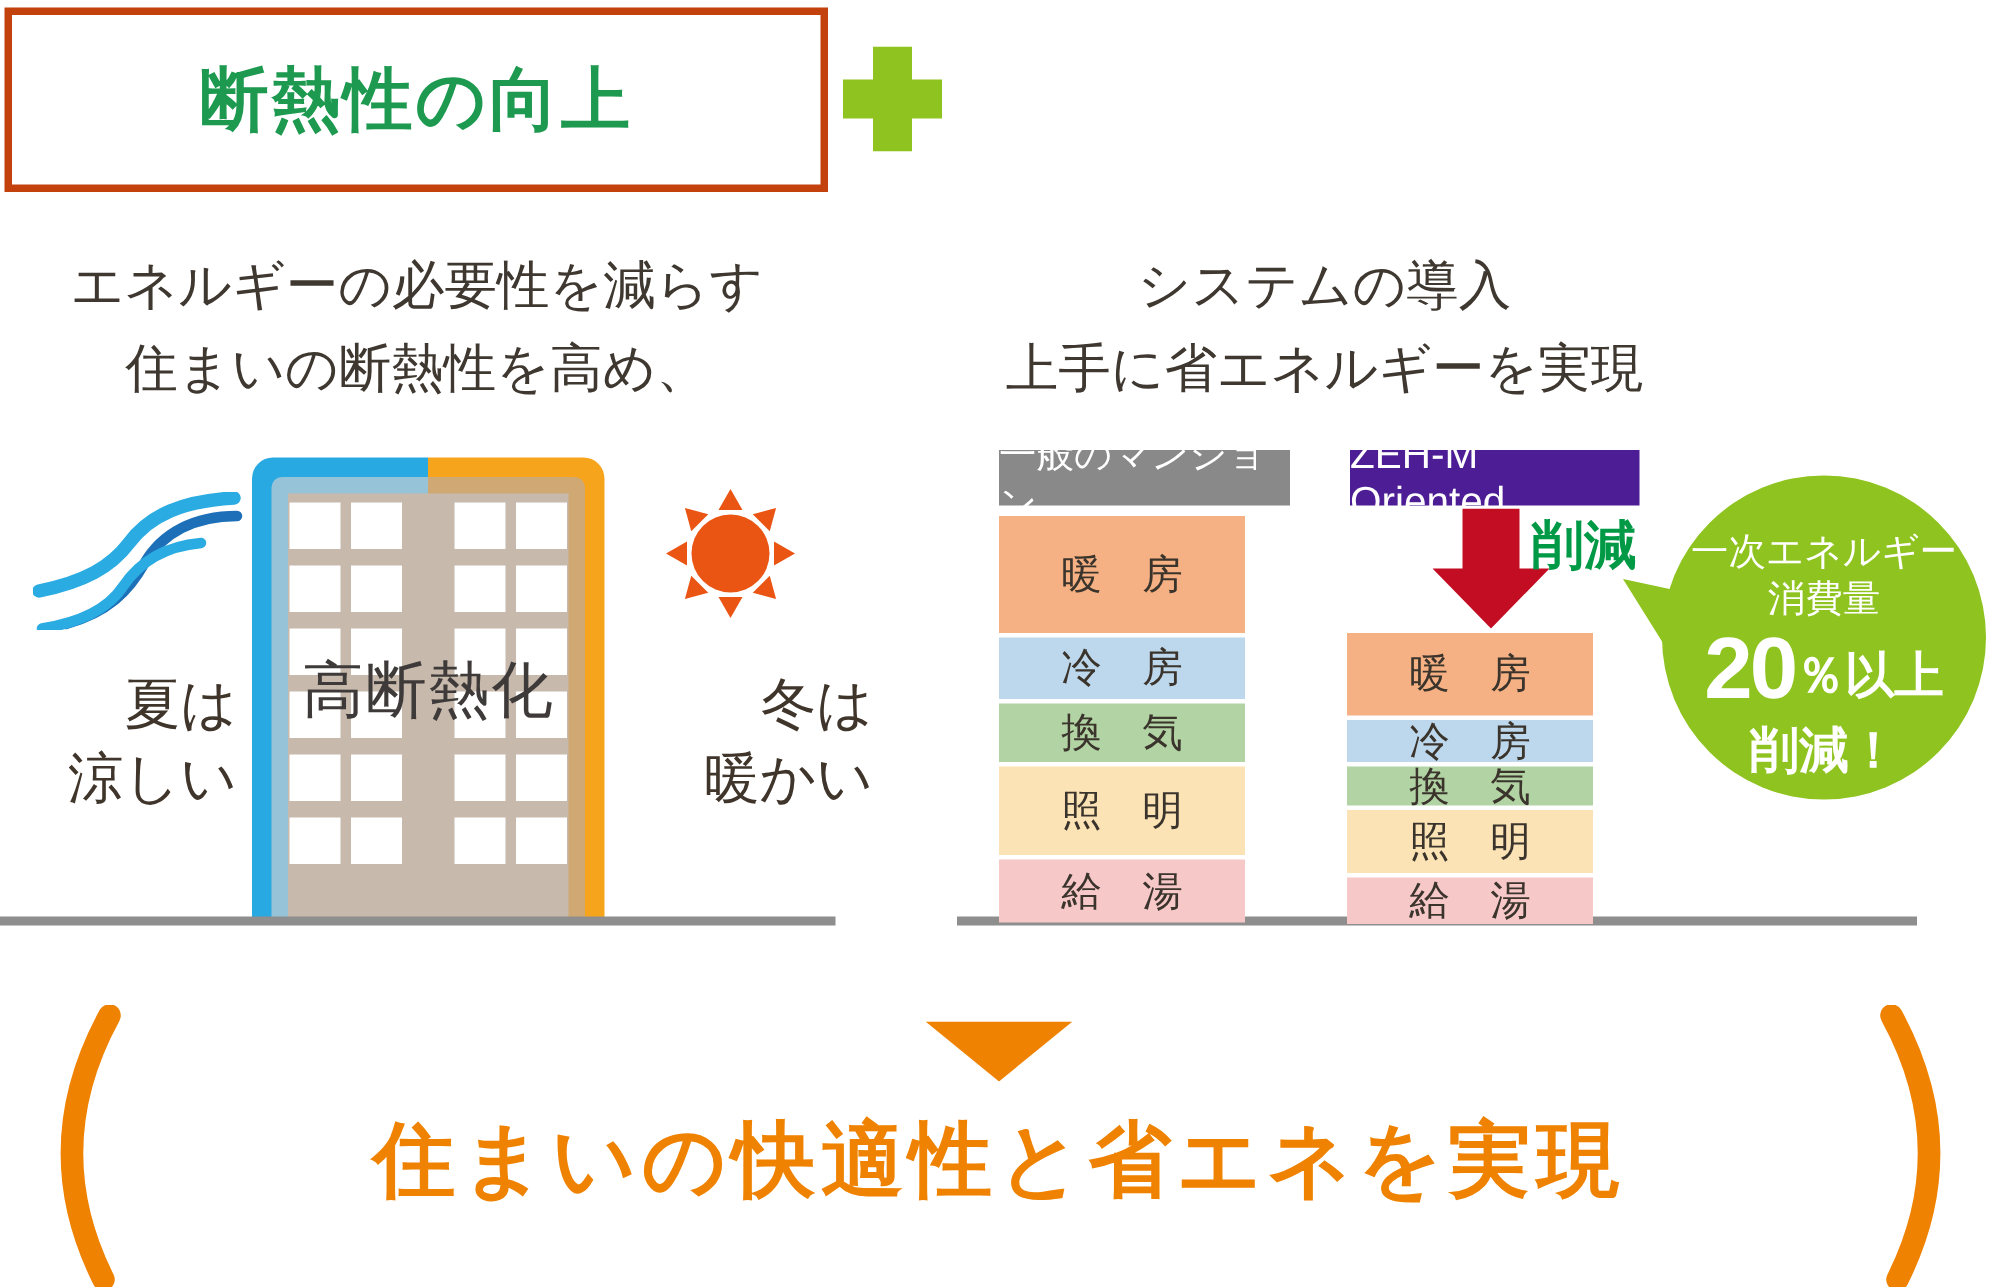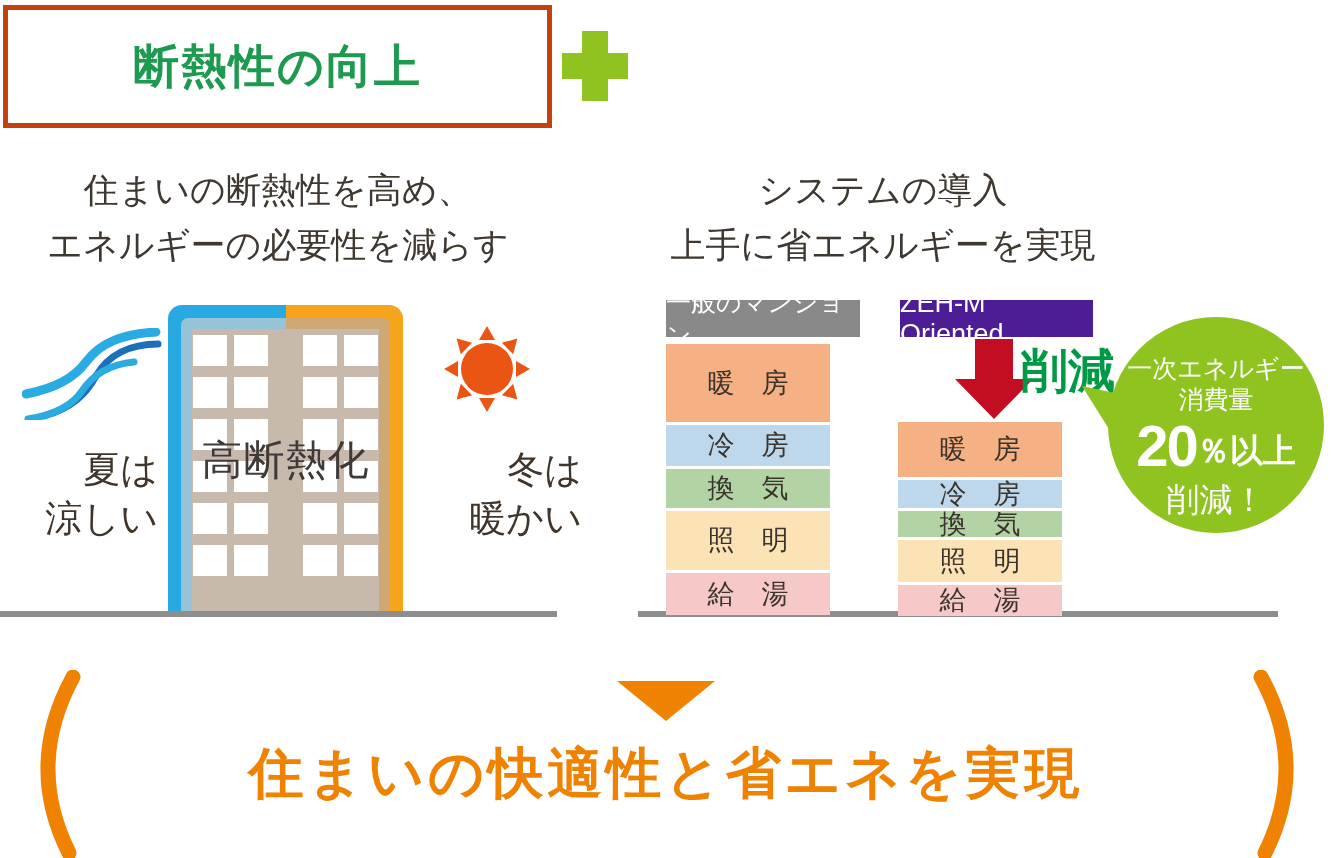--- a/index.html
+++ b/index.html
@@ -45,52 +45,52 @@
   
   .chart-header{position:absolute;top:300px;height:37px;display:flex;align-items:center;
                 justify-content:center;color:#fff;}
   .hdr-general{left:666px;width:194px;background:#898989;font-size:25px;}
   .hdr-zehm{left:900px;width:193px;background:#4c1d95;font-size:27px;}
   .bar{position:absolute;width:164px;display:flex;flex-direction:column;gap:3px;}
   .bar-general{left:666px;top:344px;}
   .bar-zehm{left:898px;top:422px;}
   .seg{display:flex;align-items:center;justify-content:center;font-size:27px;color:#3a342c;
        line-height:1;overflow:hidden;}
-  .reduction{position:absolute;left:1021px;top:340px;font-size:47px;font-weight:bold;color:#009945;}
+  .reduction{position:absolute;left:1021px;top:340px;font-size:35px;font-weight:bold;color:#009945;}
 
   
   .bubble{position:absolute;left:1108px;top:317px;width:216px;height:216px;border-radius:50%;
           background:#8fc31f;color:#fff;text-align:center;box-sizing:border-box;padding-top:36px;}
   .bubble-l1,.bubble-l2{font-size:25px;line-height:1.22;}
   .bubble-l3{line-height:1;margin-top:3px;}
   .bubble-big{font-size:58px;font-weight:bold;letter-spacing:-2px;vertical-align:-4px;}
   .bubble-suffix{font-size:33px;font-weight:bold;}
-  .bubble-l4{font-size:33px;font-weight:normal;margin-top:3px;}
+  .bubble-l4{font-size:33px;font-weight:bold;margin-top:3px;}
 
   
   .conclusion{position:absolute;left:0;top:737px;width:100%;text-align:center;font-size:55px;
               font-weight:bold;color:#ef8200;letter-spacing:4px;}
 </style>
 </head>
 <body>
 
 <div class="stage">
 
   <div class="gbox gbox-left">
     <span class="title serif">断熱性の向上</span>
   </div>
 
   <svg class="abs" style="left:562px;top:31px;" width="66" height="70" viewBox="0 0 66 70">
     <path d="M20,0 h26 v22 h20 v26 h-20 v22 h-26 v-22 h-20 v-26 h20 z" fill="#8fc31f"></path>
   </svg>
 
 
   <div class="desc desc-left serif">
+    <div>エネルギーの必要性を減らす</div>
     <div>住まいの断熱性を高め、</div>
-    <div>エネルギーの必要性を減らす</div>
   </div>
   <div class="desc desc-right serif">
     <div>システムの導入</div>
     <div>上手に省エネルギーを実現</div>
   </div>
 
   <svg class="abs" style="left:22px;top:328px;" width="140" height="92" viewBox="0 0 140 92">
     <path d="M4,66 C34,60 52,50 64,34 C78,15 100,6 134,4" stroke="#2aabe2" stroke-width="9" fill="none" stroke-linecap="round"></path>
     <path d="M22,88 C50,80 64,66 74,48 C86,27 108,16 136,16" stroke="#1d70b7" stroke-width="7" fill="none" stroke-linecap="round"></path>
     <path d="M6,91 C32,87 50,78 60,63 C72,45 90,36 112,34" stroke="#2aabe2" stroke-width="7" fill="none" stroke-linecap="round"></path>

